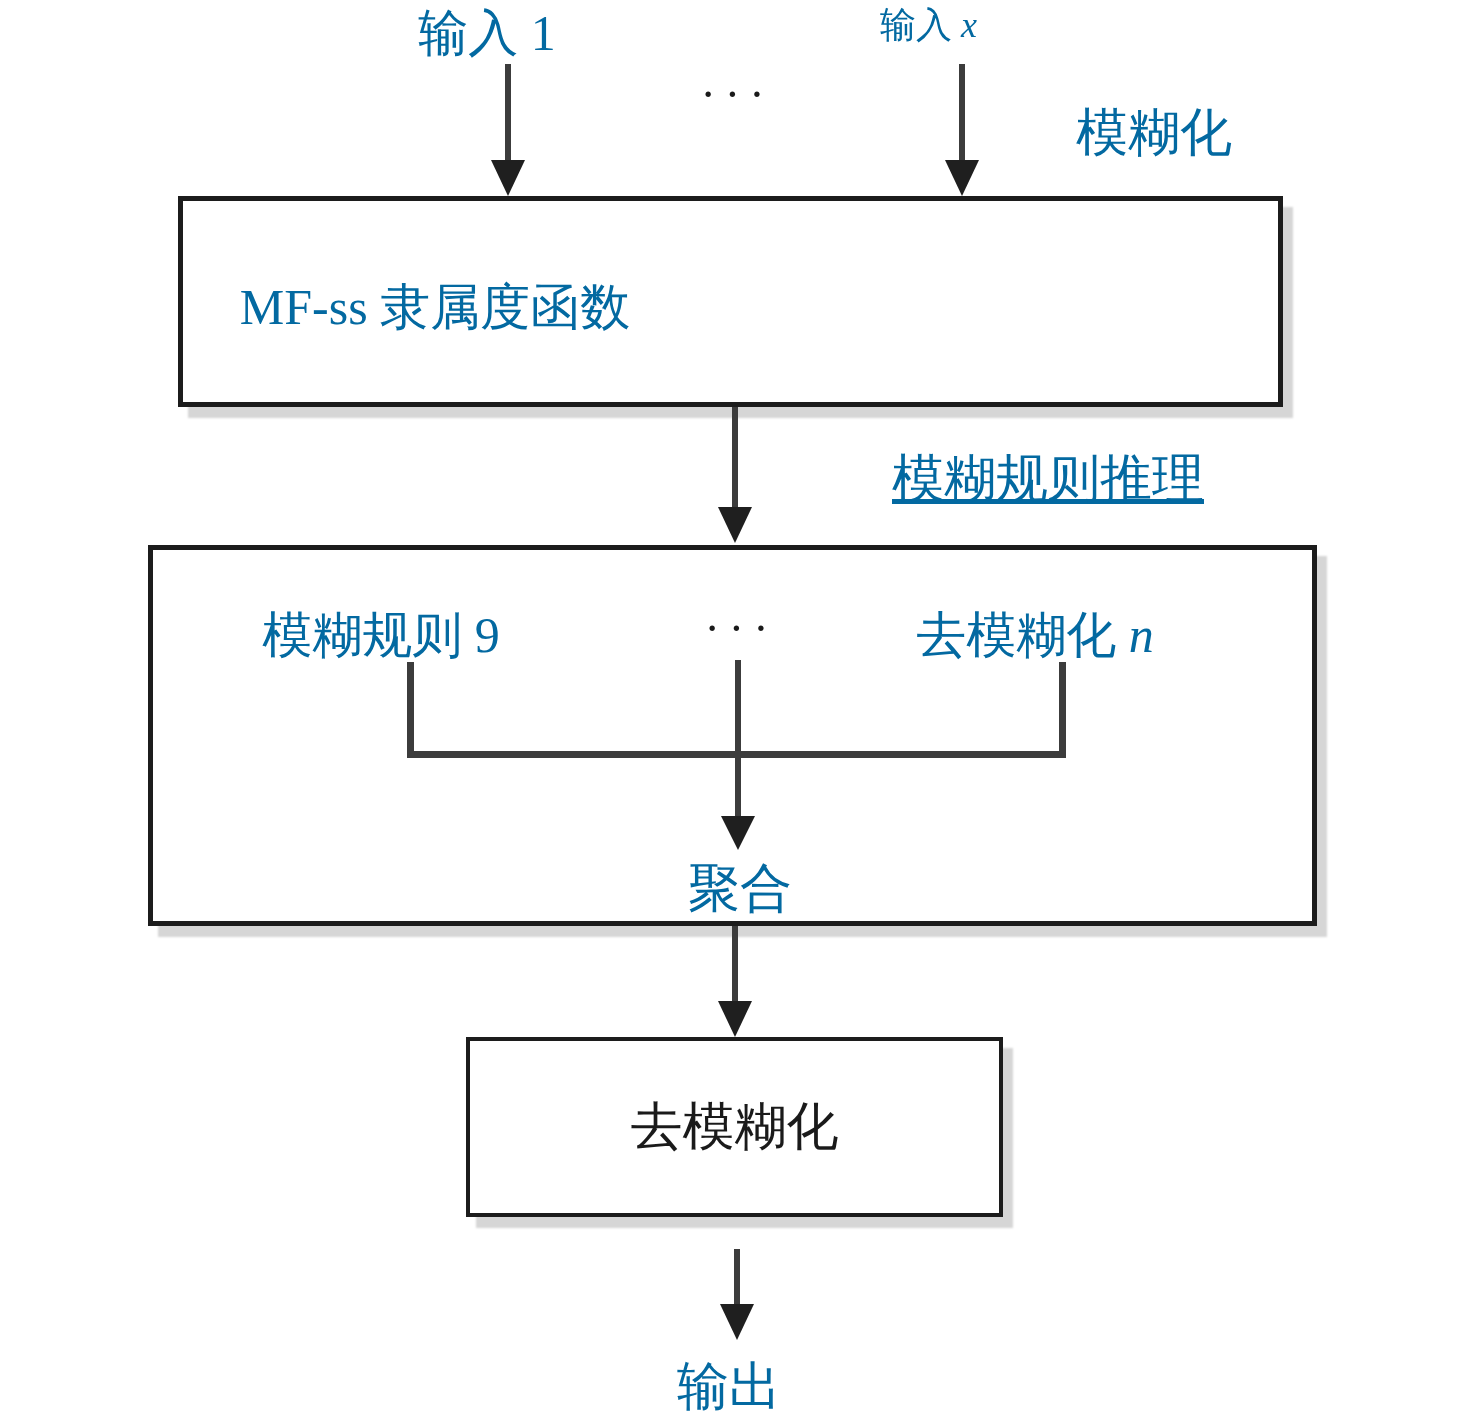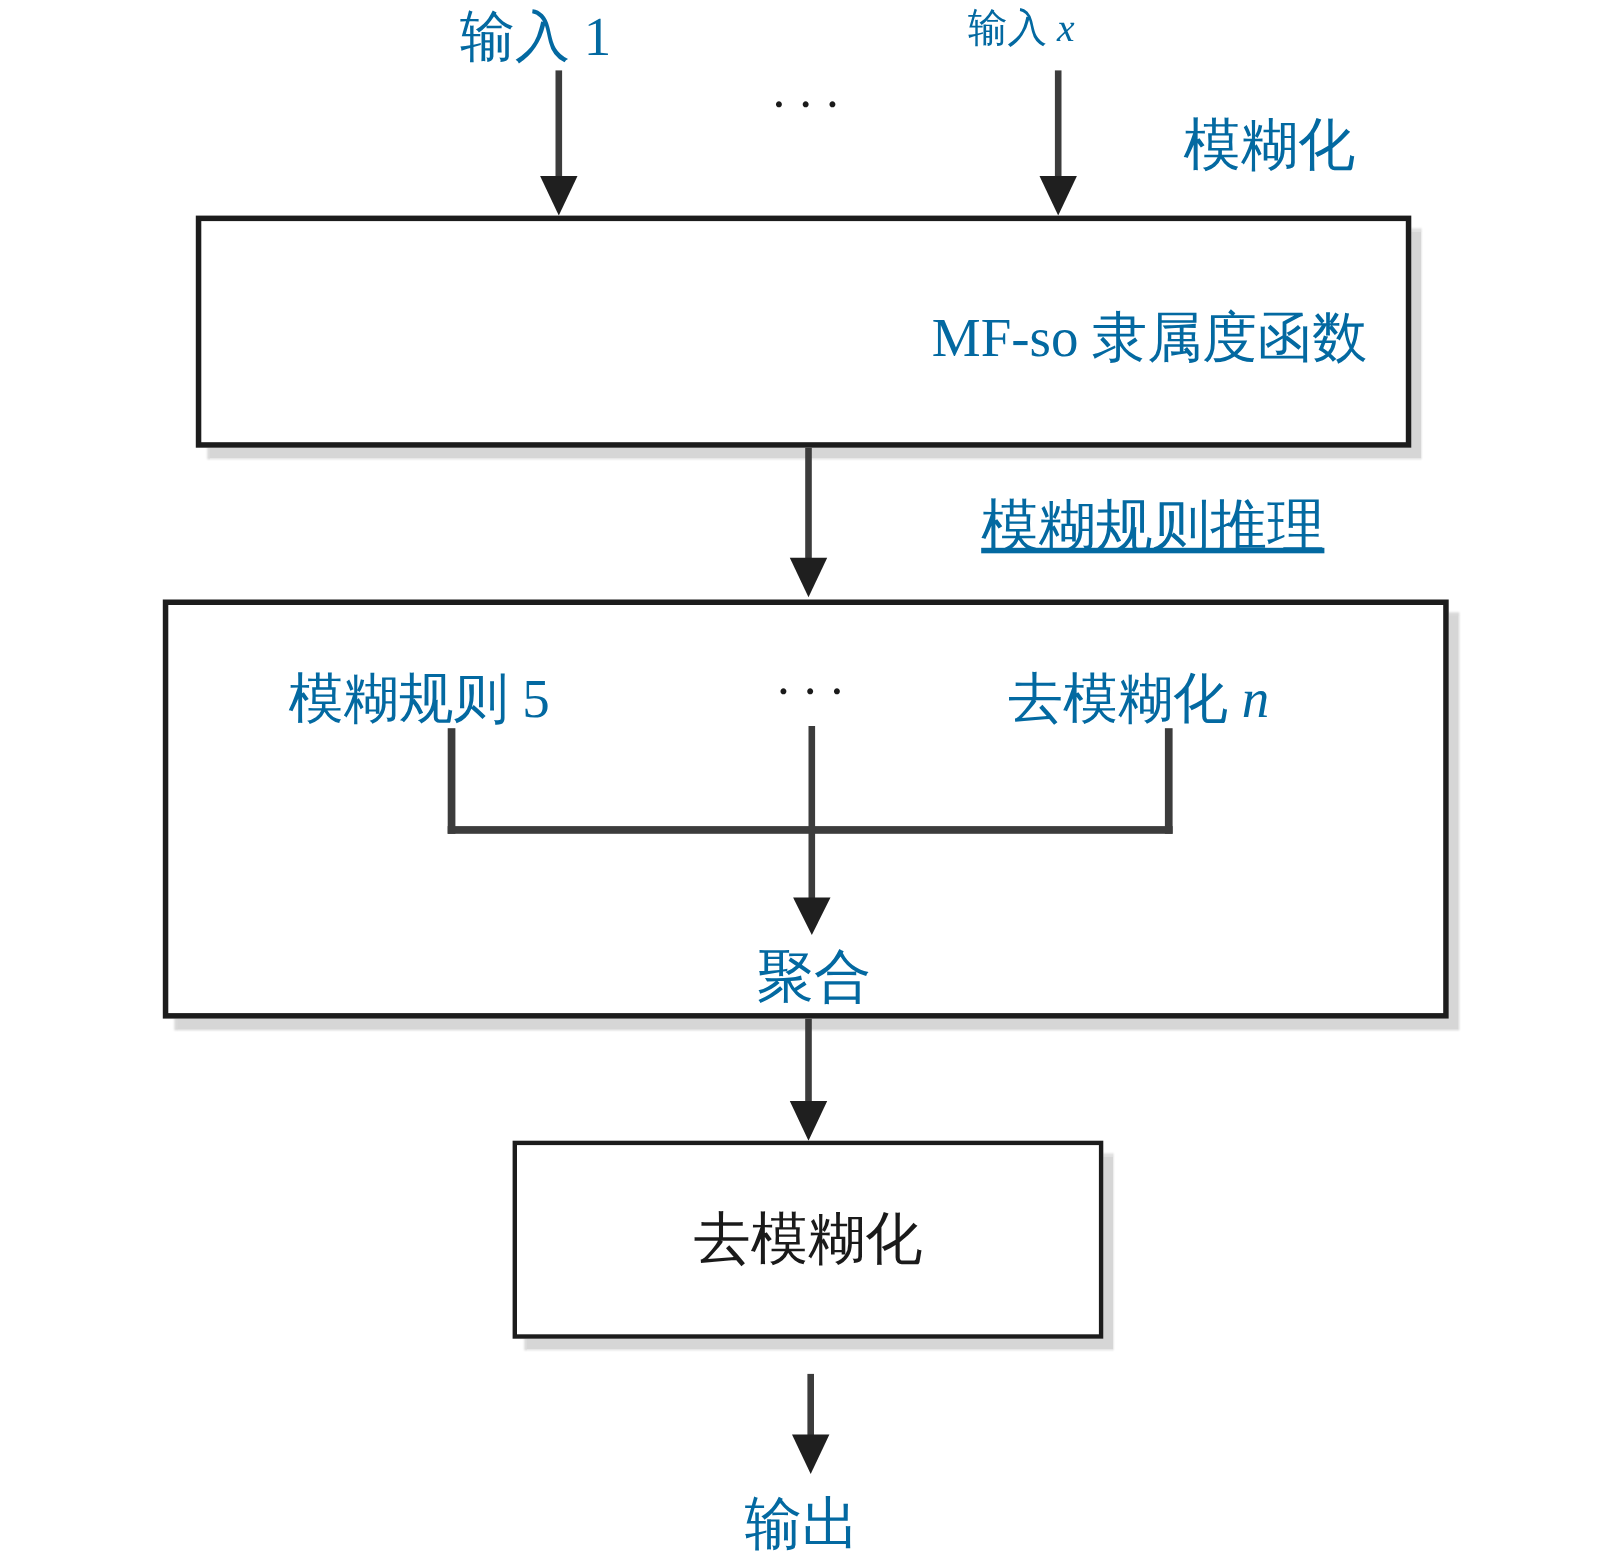--- a/index.html
+++ b/index.html
@@ -46,32 +46,32 @@
 <div>
   <div class="shaft" style="left:505px;top:64px;height:102px;"></div>
   <div class="head" style="left:491px;top:160px;"></div>
 </div>
 <div>
   <div class="shaft" style="left:959px;top:64px;height:102px;"></div>
   <div class="head" style="left:945px;top:160px;"></div>
 </div>
 
 <div class="box" style="left:178px;top:196px;width:1105px;height:211px;">
-  <div class="lbl center-xy" style="left:862px;top:106px;font-size:50px;">MF-so 隶属度函数</div>
+  <div class="lbl center-xy" style="left:252px;top:106px;font-size:50px;">MF-ss 隶属度函数</div>
 </div>
 
 <div>
   <div class="shaft" style="left:732px;top:407px;height:102px;"></div>
   <div class="head" style="left:718px;top:507px;"></div>
 </div>
 
 <div class="lbl" style="left:892px;top:450px;text-decoration:underline;">模糊规则推理</div>
 
 <div class="box" style="left:148px;top:545px;width:1169px;height:381px;">
-  <div class="lbl center-xy" style="left:228px;top:85px;font-size:50px;">模糊规则 5</div>
+  <div class="lbl center-xy" style="left:228px;top:85px;font-size:50px;">模糊规则 9</div>
   <div class="dots center-x" style="left:588px;top:52px;">···</div>
   <div class="lbl center-xy" style="left:882px;top:85px;font-size:50px;">
     <span>去模糊化 </span><span class="var">n</span>
   </div>
 
   <div class="vline" style="left:254px;top:112px;height:96px;"></div>
   <div class="vline" style="left:906px;top:112px;height:96px;"></div>
   <div class="hline" style="left:254px;top:201px;width:659px;"></div>
   <div class="shaft" style="left:582px;top:110px;height:160px;"></div>
   <div class="head" style="left:568px;top:266px;border-top-width:34px;"></div>

